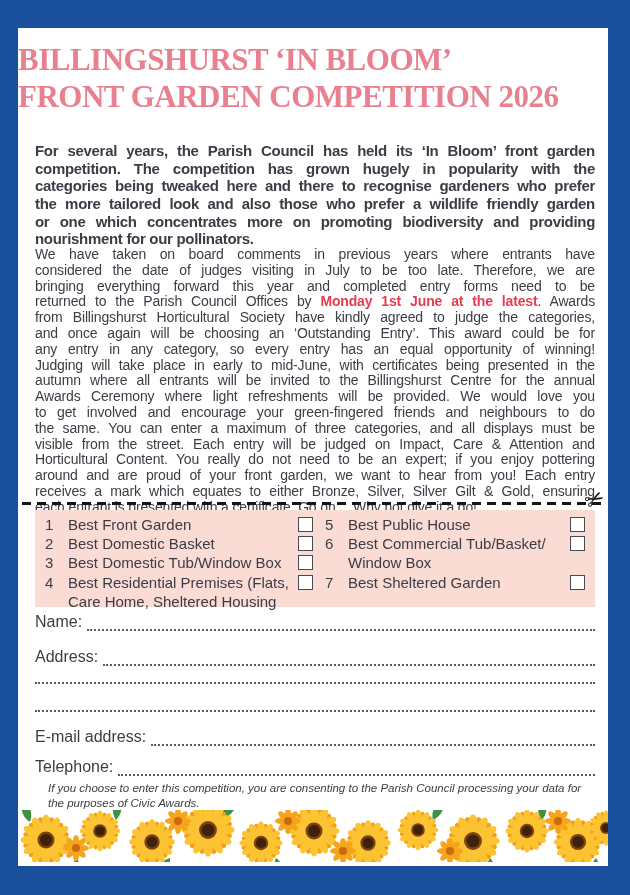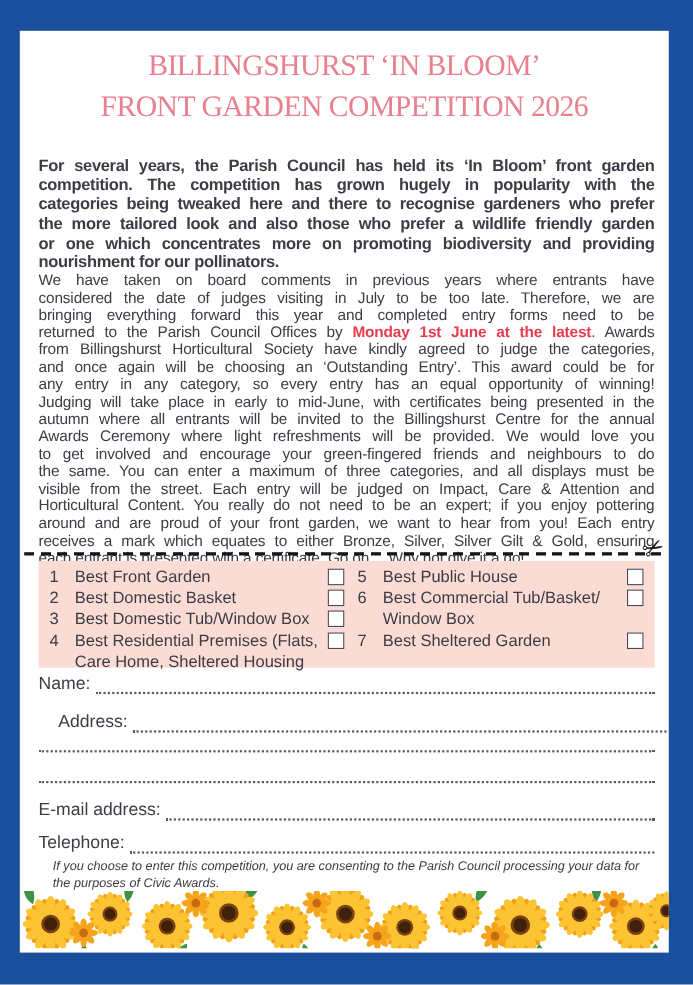--- a/index.html
+++ b/index.html
@@ -1,23 +1,23 @@
 <!DOCTYPE html>
 <html><head>
 <meta charset="utf-8">
 <style>
   html,body{margin:0;padding:0;}
   body{width:630px;height:895px;position:relative;font-family:"Liberation Sans",sans-serif;}
   .page{position:absolute;inset:0;background:#1a4f9e;}
   .content{position:absolute;left:18px;top:28px;width:590px;height:838px;background:#ffffff;overflow:hidden;}
 
   
-  .title{position:absolute;top:13px;left:0;width:590px;text-align:center;
-         font-family:"Liberation Serif",serif;font-weight:normal;color:#e8808f;
-         font-size:27px;line-height:37px;letter-spacing:-0.5px;white-space:nowrap;}
+  .title{position:absolute;top:13px;left:0;width:590px;
+         font-family:"Liberation Serif",serif;font-weight:bold;color:#e8808f;
+         font-size:31px;line-height:37px;letter-spacing:-0.5px;white-space:nowrap;}
 
   
   .textblock{position:absolute;left:17px;width:560px;margin-top:20px;}
   .jline{text-align:justify;text-align-last:justify;color:#3c3c46;overflow:hidden;}
   .jline.last{text-align-last:left;}
   .intro{top:94px;}
   .intro .jline{font-weight:bold;font-size:15px;line-height:17.7px;height:17.7px;letter-spacing:-0.3px;}
   .bodytxt{top:199px;}
   .bodytxt .jline{font-size:14px;line-height:15.8px;height:15.8px;letter-spacing:-0.15px;}
   .red{font-weight:bold;}
@@ -37,21 +37,21 @@
   .cat-num{width:23px;flex:none;}
   .cat-label{flex:1;}
   .checkbox{flex:none;width:13px;height:13px;border:1.6px solid #4a4a55;background:#fff;margin-top:2px;}
 
   
   .formrow{position:absolute;left:17px;width:560px;display:flex;font-size:16px;color:#3c3c46;height:20px;}
   .formrow .label{flex:none;padding-right:5px;}
   .leader{flex:1;border-bottom:2px dotted #5a5a64;margin-bottom:2px;}
   .dotfull{position:absolute;left:17px;width:560px;height:14px;border-bottom:2px dotted #5a5a64;}
 
-  .row-name{top:585px;} .row-address{top:620px;margin-left:18px;}
+  .row-name{top:585px;} .row-address{top:620px;}
   .dot1{top:640px;} .dot2{top:668px;}
   .row-email{top:700px;} .row-tel{top:730px;}
 
   .disclaimer{position:absolute;left:30px;top:753px;width:540px;font-size:11.5px;
               line-height:14.5px;font-style:italic;color:#3c3c46;}
 
   .sunband{position:absolute;left:0;top:782px;width:590px;height:52px;}
 </style>
 </head>
 <body>

